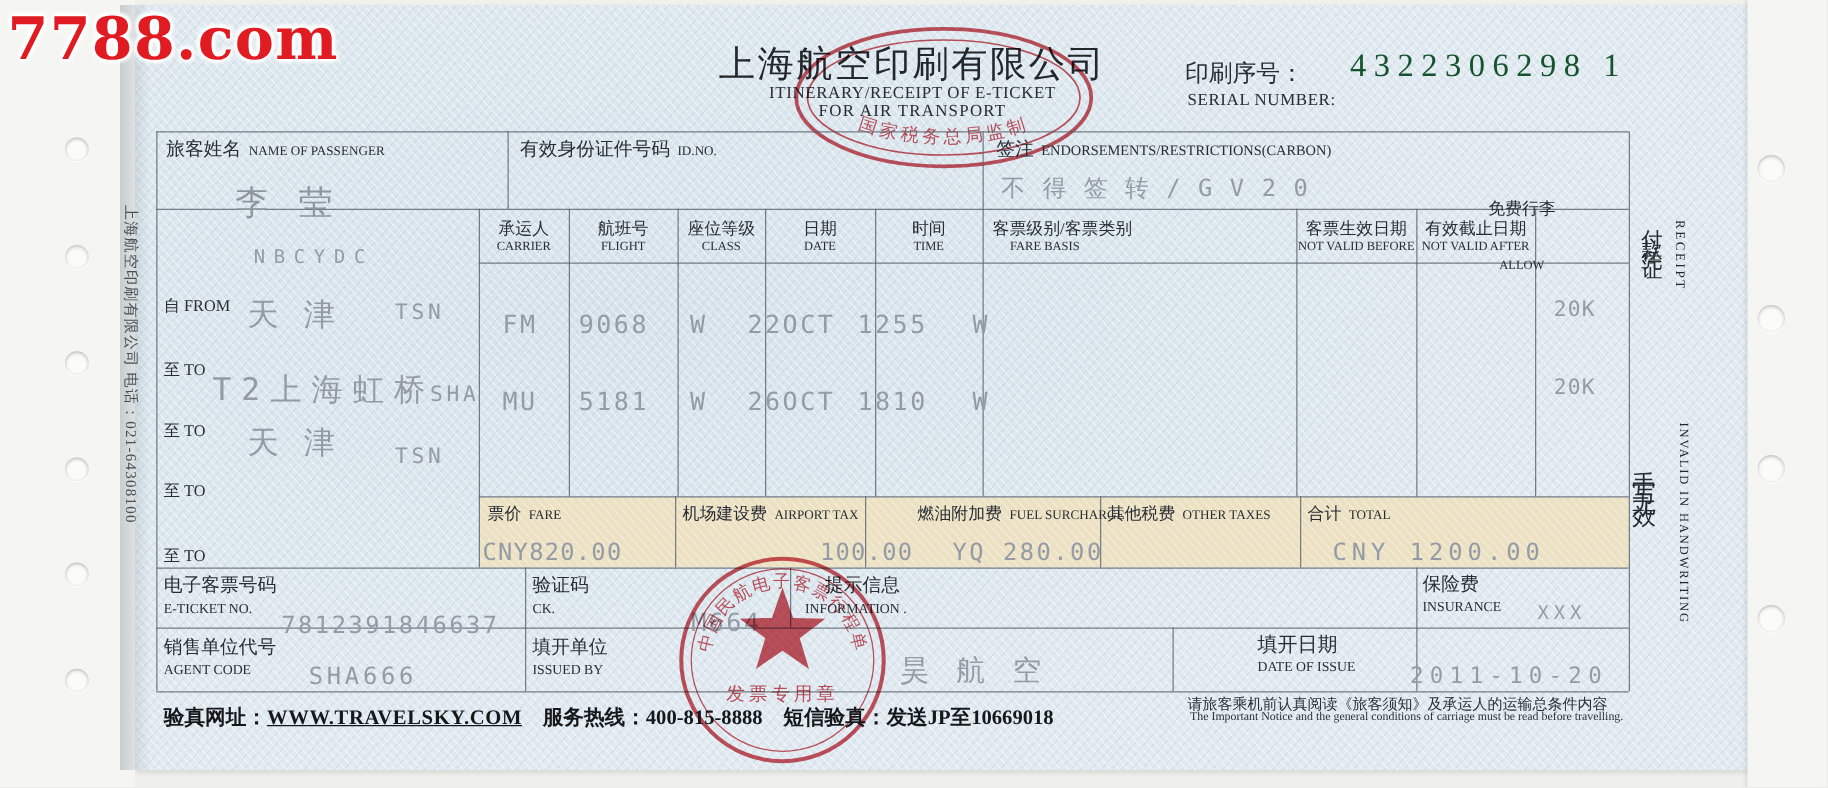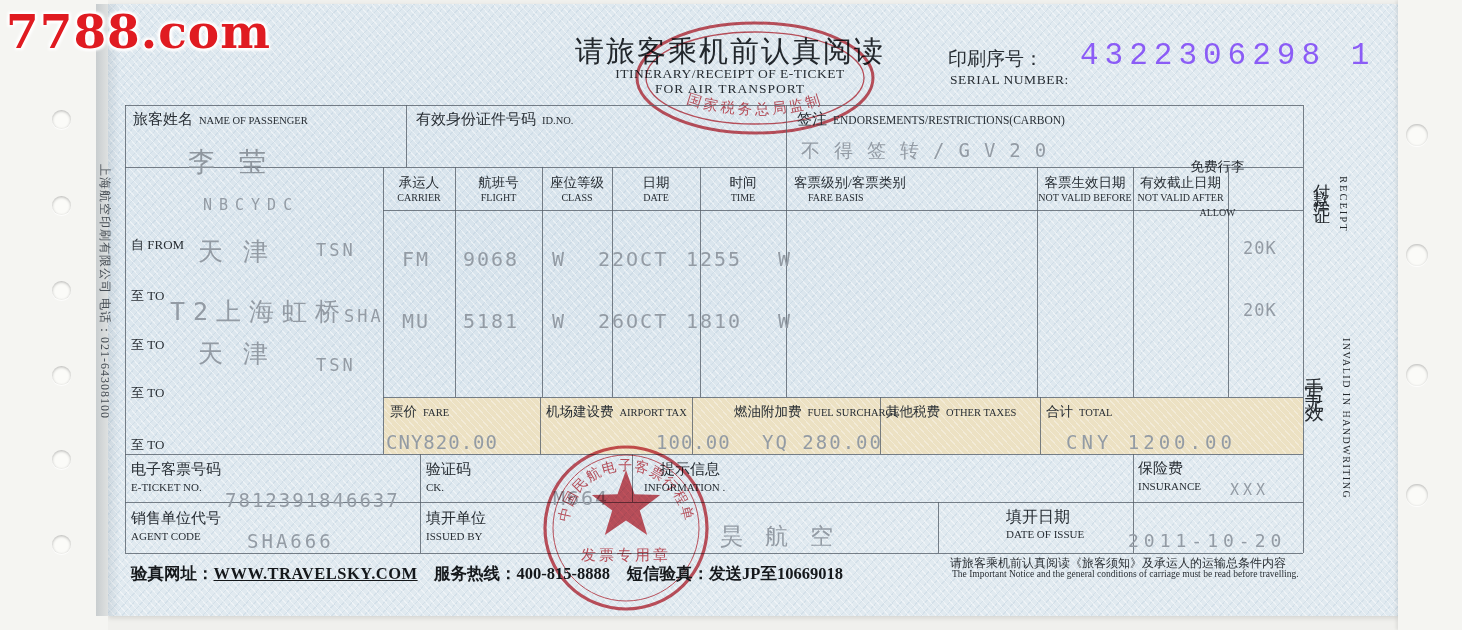--- a/index.html
+++ b/index.html
@@ -62,26 +62,26 @@
   <div class="hole" style="left:52px;top:196px;"></div>
   <div class="hole" style="left:52px;top:281px;"></div>
   <div class="hole" style="left:52px;top:366px;"></div>
   <div class="hole" style="left:52px;top:450px;"></div>
   <div class="hole" style="left:52px;top:535px;"></div>
   <div class="hole" style="left:1406px;top:124px;width:22px;height:22px;"></div>
   <div class="hole" style="left:1406px;top:244px;width:22px;height:22px;"></div>
   <div class="hole" style="left:1406px;top:364px;width:22px;height:22px;"></div>
   <div class="hole" style="left:1406px;top:484px;width:22px;height:22px;"></div>
 
-  <div class="abs" style="left:545px;top:32px;width:370px;text-align:center;font-size:29px;letter-spacing:2px;color:#22272c;">请旅客乘机前认真阅读</div>
+  <div class="abs" style="left:545px;top:32px;width:370px;text-align:center;font-size:29px;letter-spacing:2px;color:#22272c;">上海航空印刷有限公司</div>
   <div class="abs en" style="left:545px;top:81px;width:370px;text-align:center;font-size:13.5px;letter-spacing:1px;">FOR AIR TRANSPORT</div>
   <div class="abs en" style="left:545px;top:66px;width:370px;text-align:center;font-size:13.5px;letter-spacing:.5px;">ITINERARY/RECEIPT OF E-TICKET</div>
 
   <div class="abs cn" style="left:948px;top:46px;font-size:19px;">印刷序号：</div>
-  <div class="abs" style="left:1080px;top:38px;font-family:Liberation Mono, monospace;font-size:31px;letter-spacing:6px;color:#8b5cf6;">4322306298 1</div>
+  <div class="abs" style="left:1080px;top:38px;font-family:Liberation Serif, serif;font-size:26px;letter-spacing:6px;color:#14532d;">4322306298 1</div>
   <div class="abs en" style="left:950px;top:72px;font-size:13.5px;letter-spacing:.5px;">SERIAL NUMBER:</div>
 
   <svg class="stamp" style="left:630px;top:16px;" width="250" height="130" viewBox="0 0 250 130">
     <ellipse cx="125" cy="62" rx="118" ry="55" fill="none" stroke="#c63642" stroke-width="3"></ellipse>
     <ellipse cx="125" cy="62" rx="109" ry="46" fill="none" stroke="#c63642" stroke-width="1.3"></ellipse>
     <path id="taxArc" d="M 28 60 A 97 38 0 0 0 222 60" fill="none"></path>
     <text font-size="14.5" fill="#c63642" letter-spacing="3" font-family="Liberation Serif,serif">
       <textPath href="#taxArc" startOffset="50%" text-anchor="middle">国家税务总局监制</textPath>
     </text>
   </svg>

